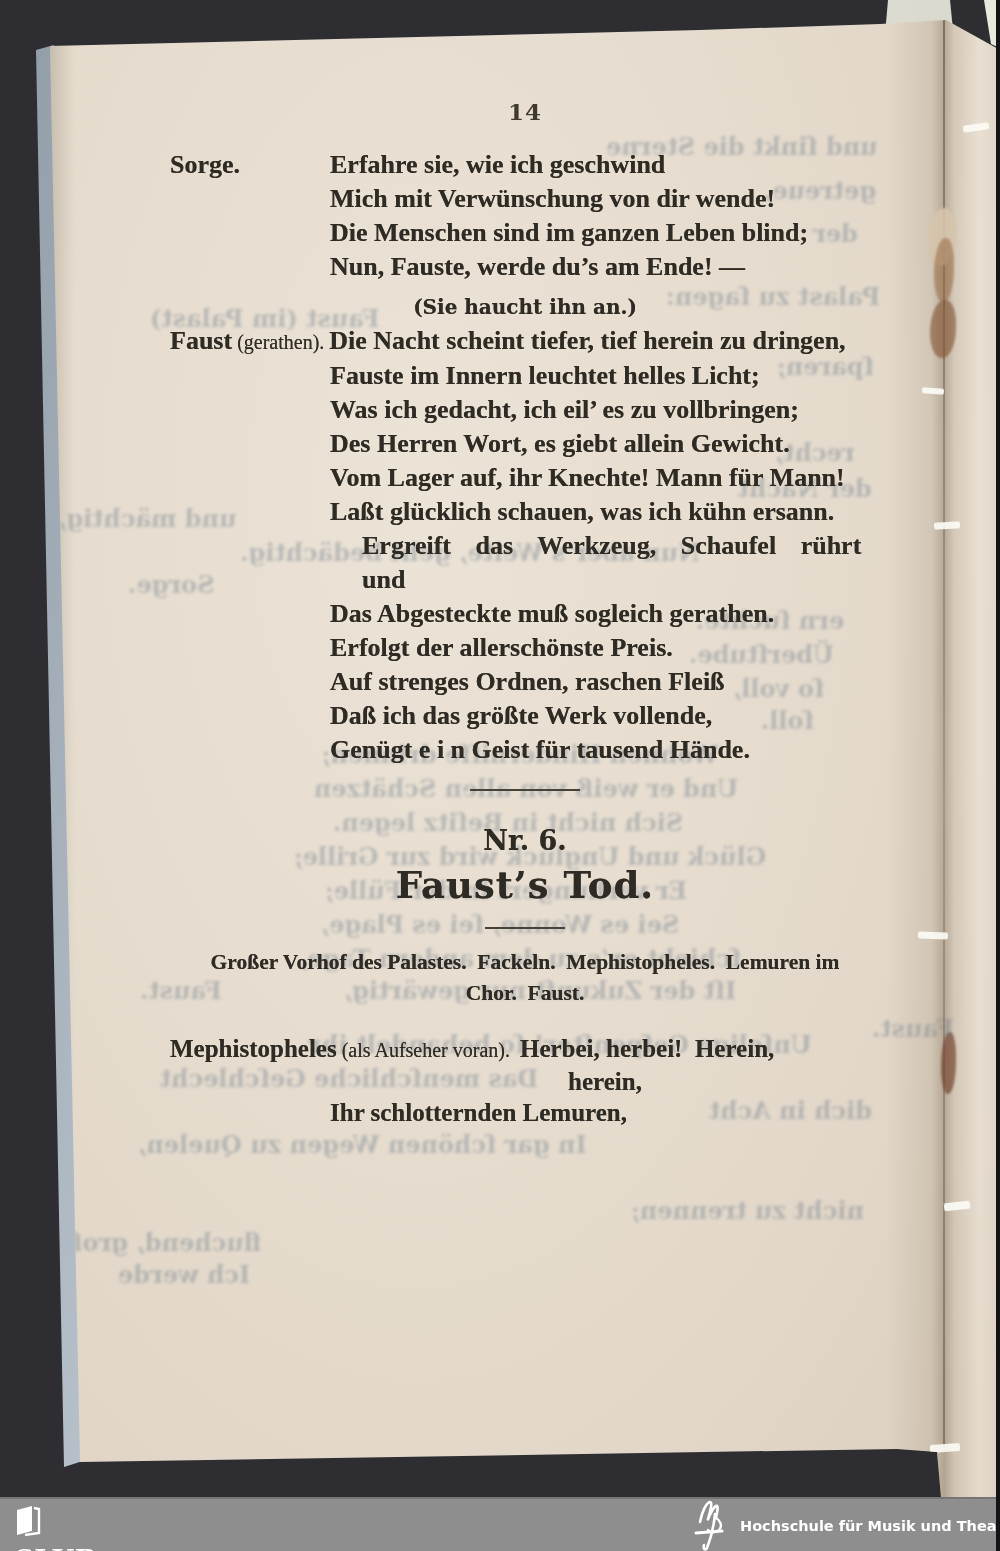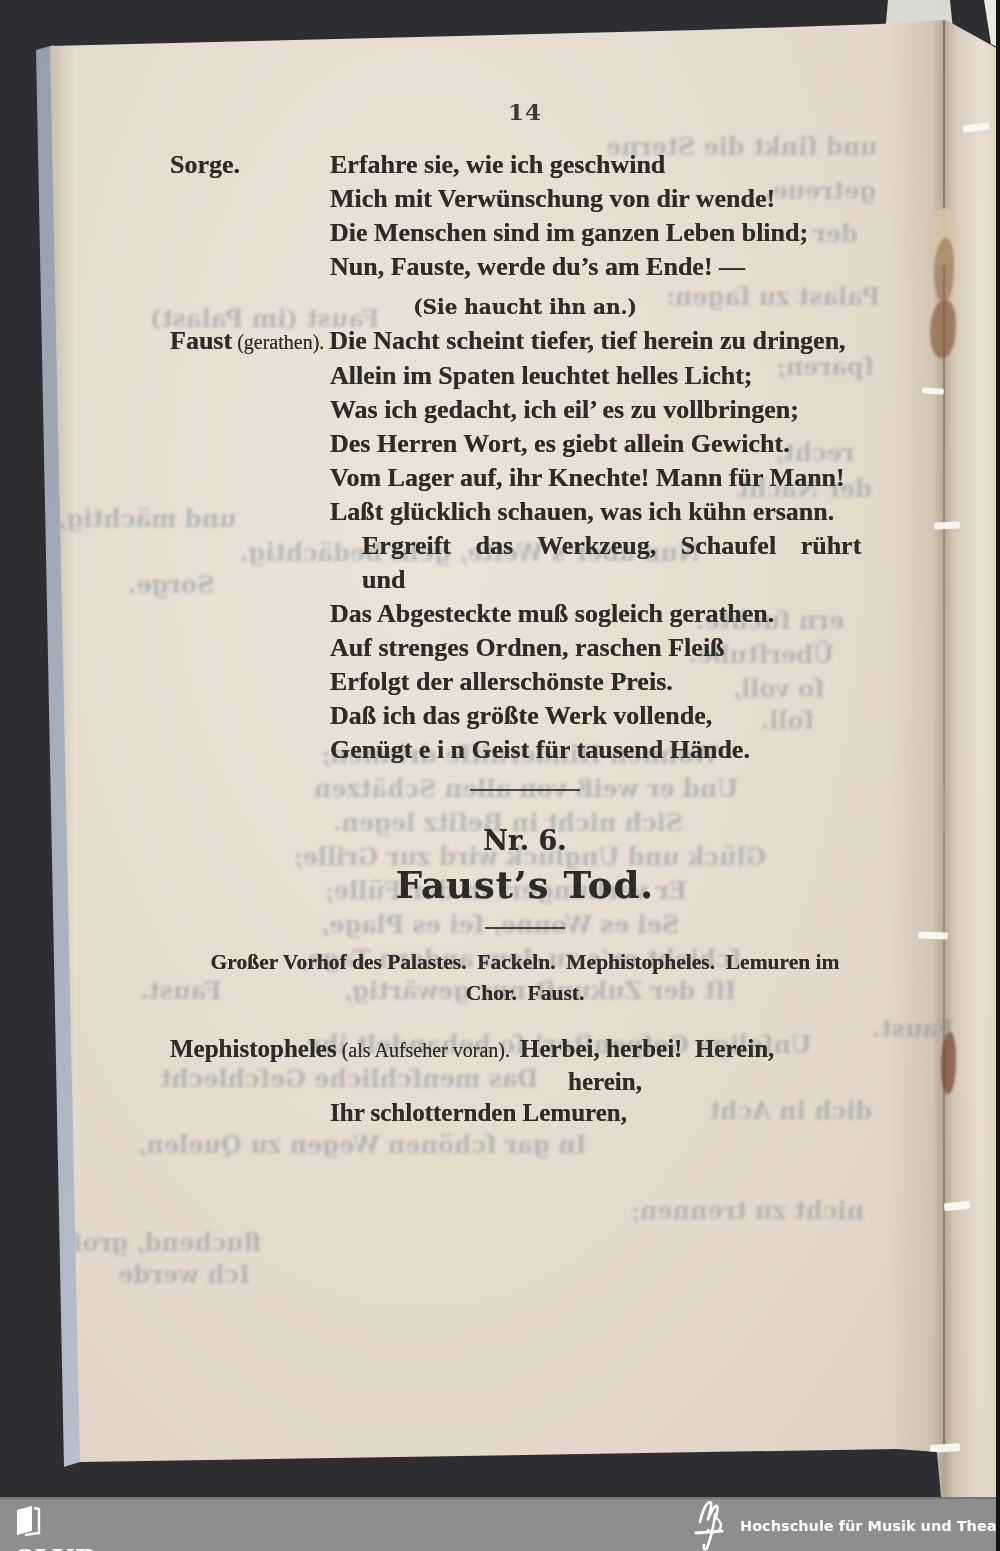--- a/index.html
+++ b/index.html
@@ -145,21 +145,21 @@
           <span class="txt">Die Menschen sind im ganzen Leben blind;</span>
         </div>
         <div class="row">
           <span class="lbl"></span>
           <span class="txt">Nun, Fauste, werde du’s am Ende! —</span>
         </div>
         <div class="center-small">(Sie haucht ihn an.)</div>
         <div class="row inline"><span class="lbl-i" style="font-weight: 700;">Faust</span><span class="note"> (gerathen). </span><span>Die Nacht scheint tiefer, tief herein zu dringen,</span></div>
         <div class="row">
           <span class="lbl"></span>
-          <span class="txt">Allein im Spaten leuchtet helles Licht;</span>
+          <span class="txt">Fauste im Innern leuchtet helles Licht;</span>
         </div>
         <div class="row">
           <span class="lbl"></span>
           <span class="txt">Was ich gedacht, ich eil’ es zu vollbringen;</span>
         </div>
         <div class="row">
           <span class="lbl"></span>
           <span class="txt">Des Herren Wort, es giebt allein Gewicht.</span>
         </div>
         <div class="row">
@@ -173,25 +173,25 @@
         <div class="row justify">
           <span class="lbl"></span>
           <span class="txt">Ergreift das Werkzeug, Schaufel rührt und</span>
         </div>
         <div class="row">
           <span class="lbl"></span>
           <span class="txt">Das Abgesteckte muß sogleich gerathen.</span>
         </div>
         <div class="row">
           <span class="lbl"></span>
+          <span class="txt">Erfolgt der allerschönste Preis.</span>
+        </div>
+        <div class="row">
+          <span class="lbl"></span>
           <span class="txt">Auf strenges Ordnen, raschen Fleiß</span>
-        </div>
-        <div class="row">
-          <span class="lbl"></span>
-          <span class="txt">Erfolgt der allerschönste Preis.</span>
         </div>
         <div class="row">
           <span class="lbl"></span>
           <span class="txt">Daß ich das größte Werk vollende,</span>
         </div>
         <div class="row">
           <span class="lbl"></span>
           <span class="txt">Genügt e i n Geist für tausend Hände.</span>
         </div>
         <div class="rule" style="width: 110px;"></div>

